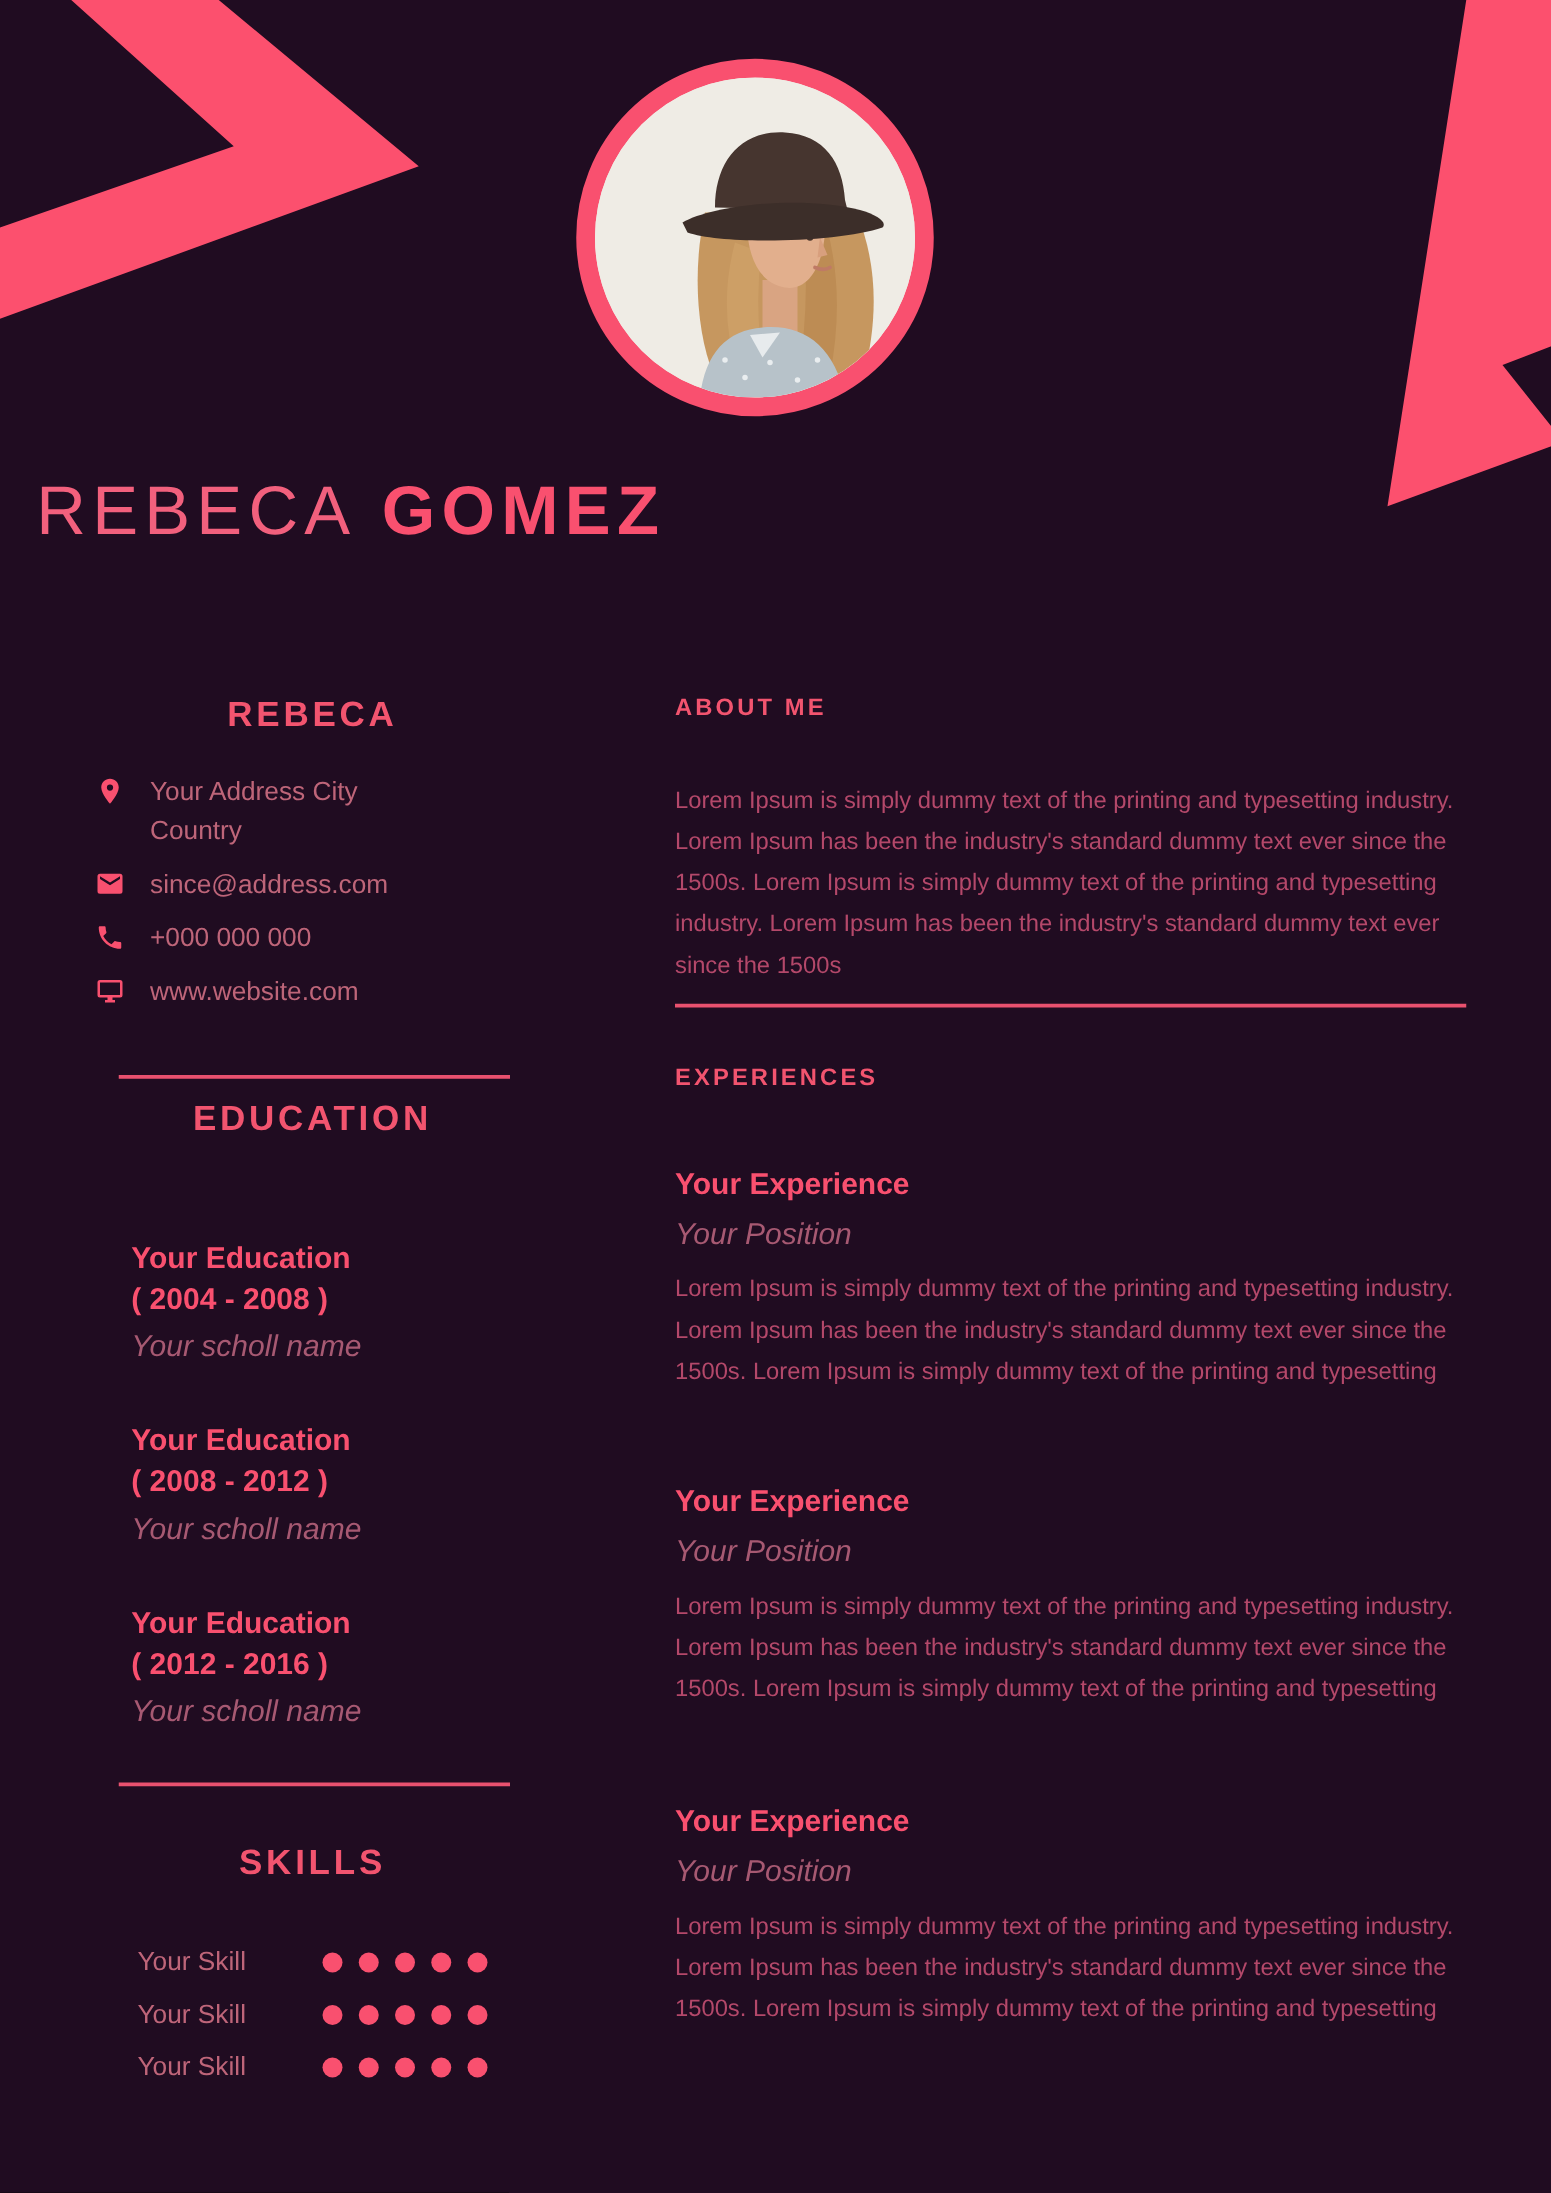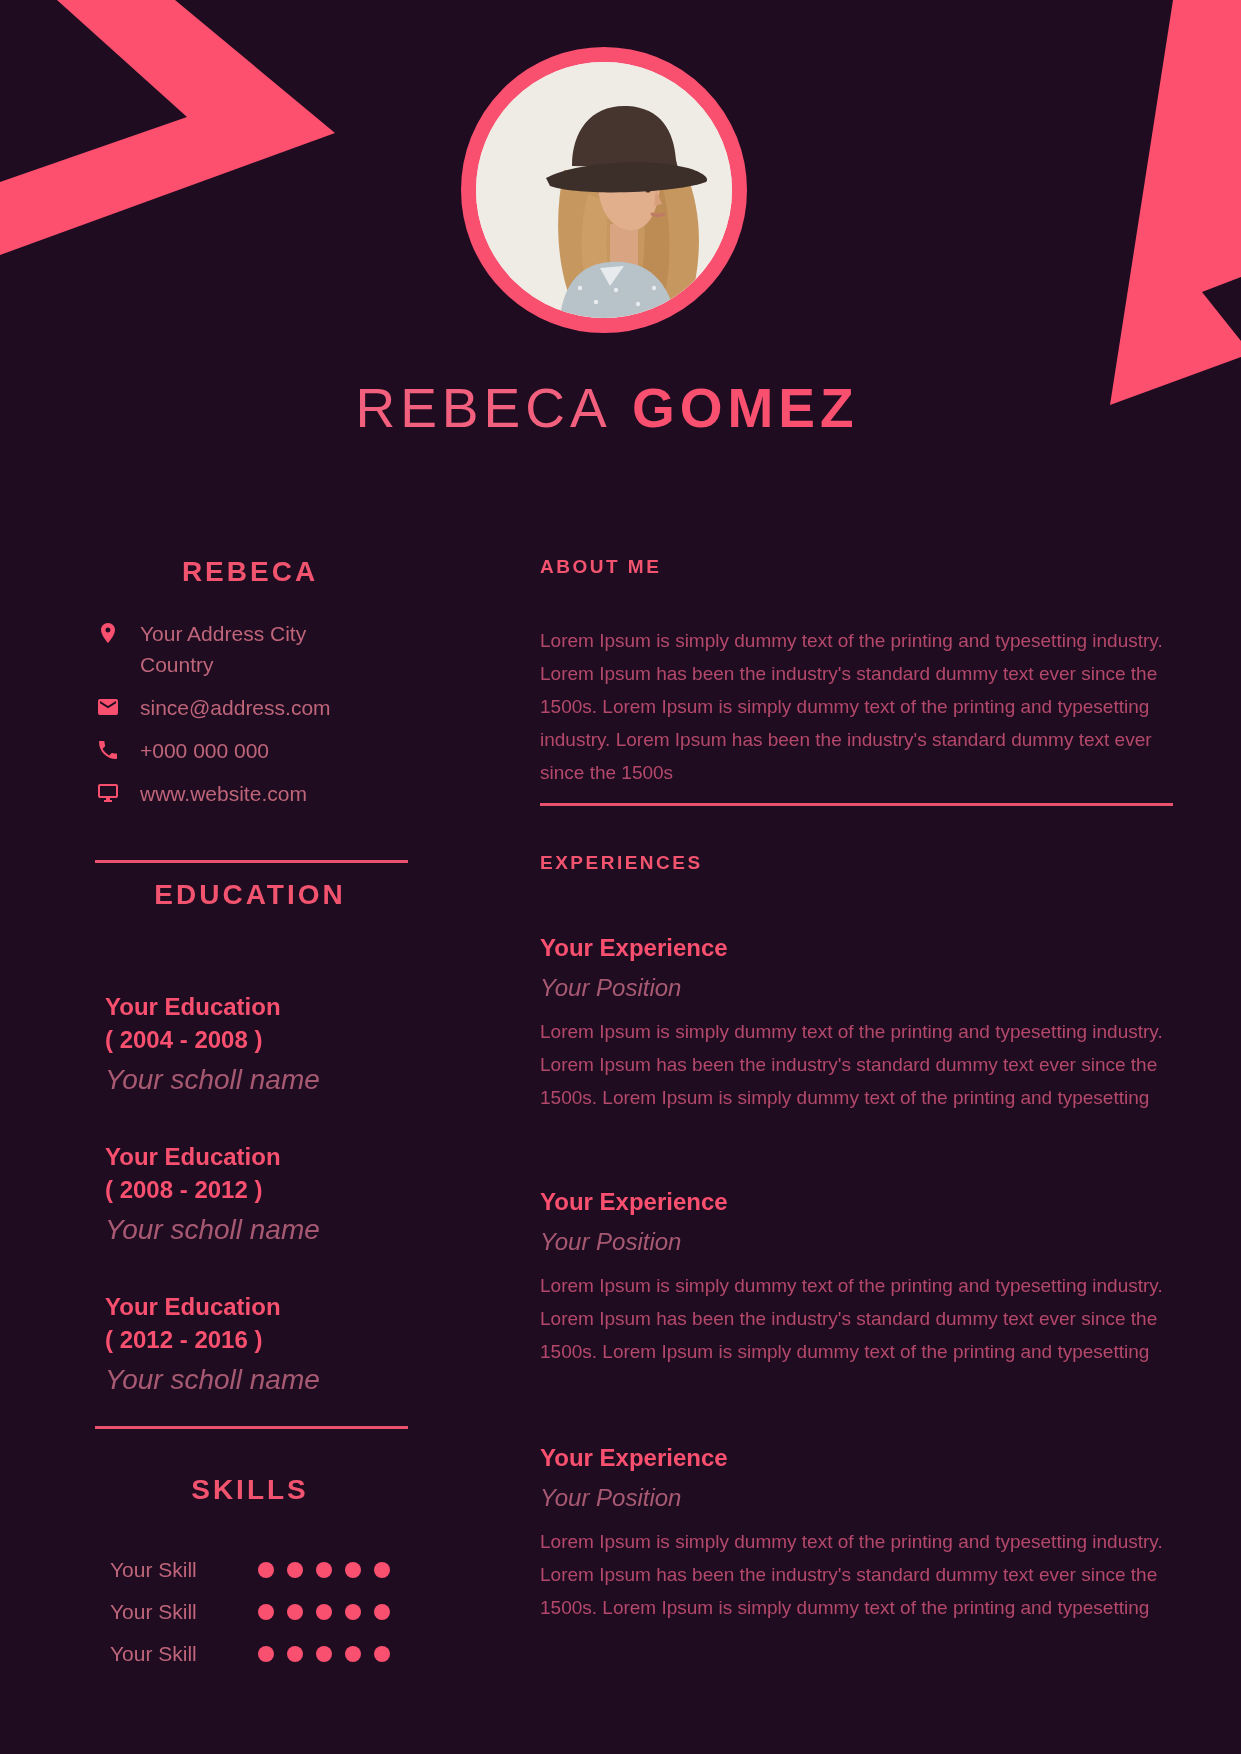--- a/index.html
+++ b/index.html
@@ -18,54 +18,54 @@
 
   
   .photo-ring{
     position:absolute;left:461px;top:47px;width:286px;height:286px;border-radius:50%;
     border:15px solid var(--accent,#F9506F);overflow:hidden;background:#efece5;
   }
   .photo-ring svg{display:block;width:100%;height:100%;}
 
   
   .name{
-    position:absolute;left:0;top:376px;width:1214px;text-align:center;
-    font-size:55px;letter-spacing:5px;color:var(--name-light,#F2607D);
+    position:absolute;left:0;top:376px;width:1214px;
+    font-size:55px;letter-spacing:5px;color:var(--name-light,#F2607D);padding-left:29px;
   }
   .name .first{font-weight:500;}
   .name .last{font-weight:800;color:var(--accent,#F9506F);}
   .job-title{
     position:absolute;left:0;top:450px;width:1214px;text-align:center;
     font-size:25px;font-weight:500;letter-spacing:9px;color:var(--subtitle-text,#D18496);
   }
 
   
   .side-heading{
     position:absolute;left:95px;width:310px;text-align:center;
     font-size:28px;font-weight:800;letter-spacing:3px;color:var(--heading,#F2546F);
   }
   .main-heading{
     position:absolute;left:540px;width:650px;
     font-size:19px;font-weight:800;letter-spacing:2.5px;color:var(--heading,#F2546F);
   }
   .divider{position:absolute;height:3px;background:var(--divider,#E9516F);}
 
   
-  .contact-list{position:absolute;left:96px;top:618px;width:340px;}
+  .contact-list{position:absolute;left:76px;top:618px;width:340px;}
   .contact-item{display:flex;align-items:flex-start;margin-bottom:12px;}
   .contact-icon{flex:0 0 24px;height:24px;margin-top:3px;}
   .contact-icon svg{width:24px;height:24px;fill:var(--accent,#F9506F);}
   .contact-text{margin-left:20px;font-size:21px;line-height:31px;color:var(--contact-text,#BE6579);}
   .contact-text span{display:block;}
 
   
   .edu-list{position:absolute;left:105px;top:990px;width:310px;}
   .edu-item{margin-bottom:44px;}
   .edu-title,.edu-years{font-size:24px;font-weight:700;line-height:33px;color:var(--accent,#F9506F);}
-  .edu-school{margin-top:8px;font-size:28px;font-style:italic;color:var(--muted-italic,#A75972);}
+  .edu-school{margin-top:8px;font-size:24px;font-style:italic;color:var(--muted-italic,#A75972);}
 
   
   .skills-list{position:absolute;left:110px;top:1538px;width:280px;margin-top:16px;}
   .skill-row{display:flex;align-items:center;justify-content:space-between;height:31px;margin-bottom:11px;}
   .skill-label{font-size:21px;color:var(--contact-text,#BE6579);}
   .skill-dots{display:flex;gap:13px;}
   .dot{width:16px;height:16px;border-radius:50%;background:var(--accent,#F9506F);}
 
   
   .about-text{

